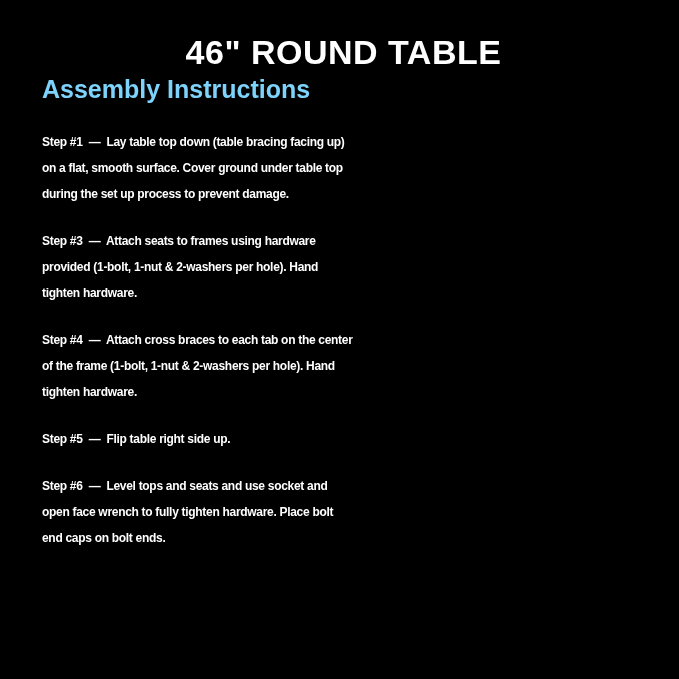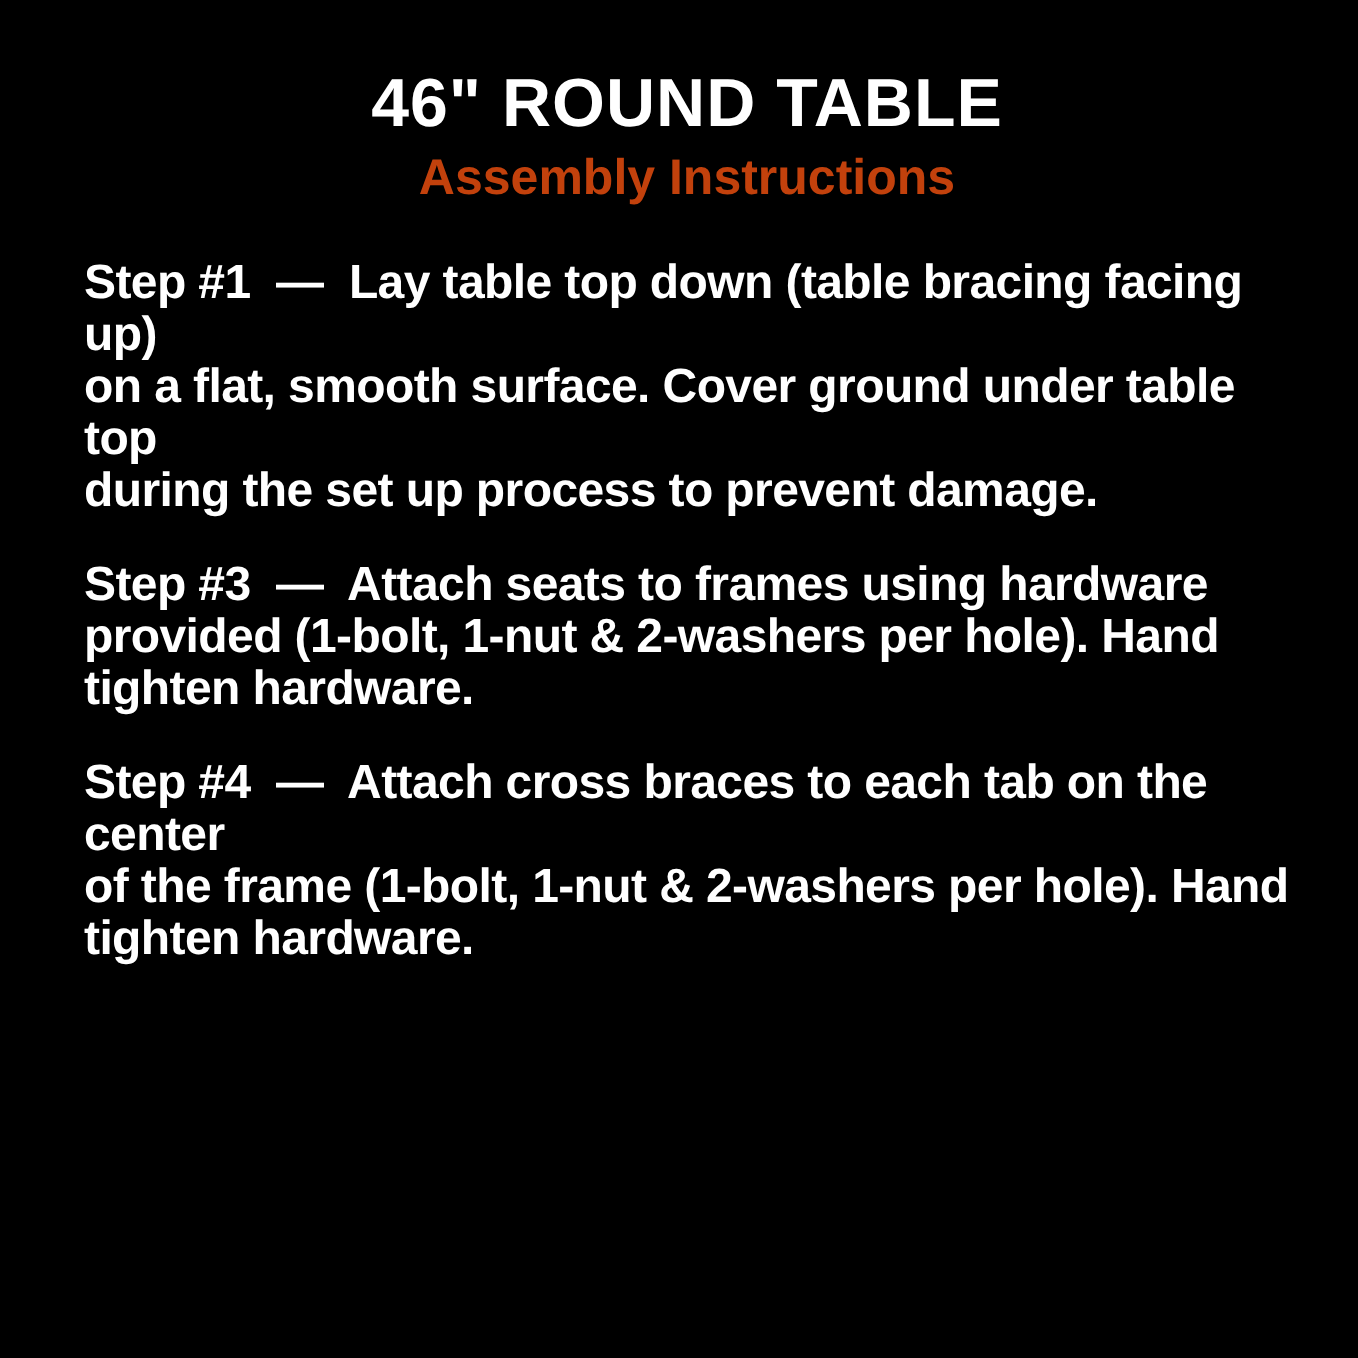--- a/index.html
+++ b/index.html
@@ -24,26 +24,26 @@
     font-size: 34px;
     line-height: 40px;
     text-align: center;
     letter-spacing: 0.5px;
     color: #ffffff;
   }
   .subtitle {
     margin: 2px 0 0 0;
     font-size: 25px;
     line-height: 30px;
-    text-align: center;
-    color: #c2410c;
+    text-align: left;
+    color: #7dd3fc;
   }
   .steps {
     margin-top: 25px;
-    font-size: 24px;
+    font-size: 12px;
     line-height: 26px;
     letter-spacing: -0.3px;
   }
   .step {
     margin: 0 0 21px 0;
     white-space: pre-wrap;
     color: #ffffff;
   }
 </style>
 </head>
@@ -55,14 +55,18 @@
   <div class="steps">
     <p class="step">Step #1  —  Lay table top down (table bracing facing up)
 on a flat, smooth surface. Cover ground under table top
 during the set up process to prevent damage.</p>
     <p class="step">Step #3  —  Attach seats to frames using hardware
 provided (1-bolt, 1-nut &amp; 2-washers per hole). Hand
 tighten hardware.</p>
     <p class="step">Step #4  —  Attach cross braces to each tab on the center
 of the frame (1-bolt, 1-nut &amp; 2-washers per hole). Hand
 tighten hardware.</p>
+    <p class="step">Step #5  —  Flip table right side up.</p>
+    <p class="step">Step #6  —  Level tops and seats and use socket and
+open face wrench to fully tighten hardware. Place bolt
+end caps on bolt ends.</p>
   </div>
 </div>
 
 </body></html>

